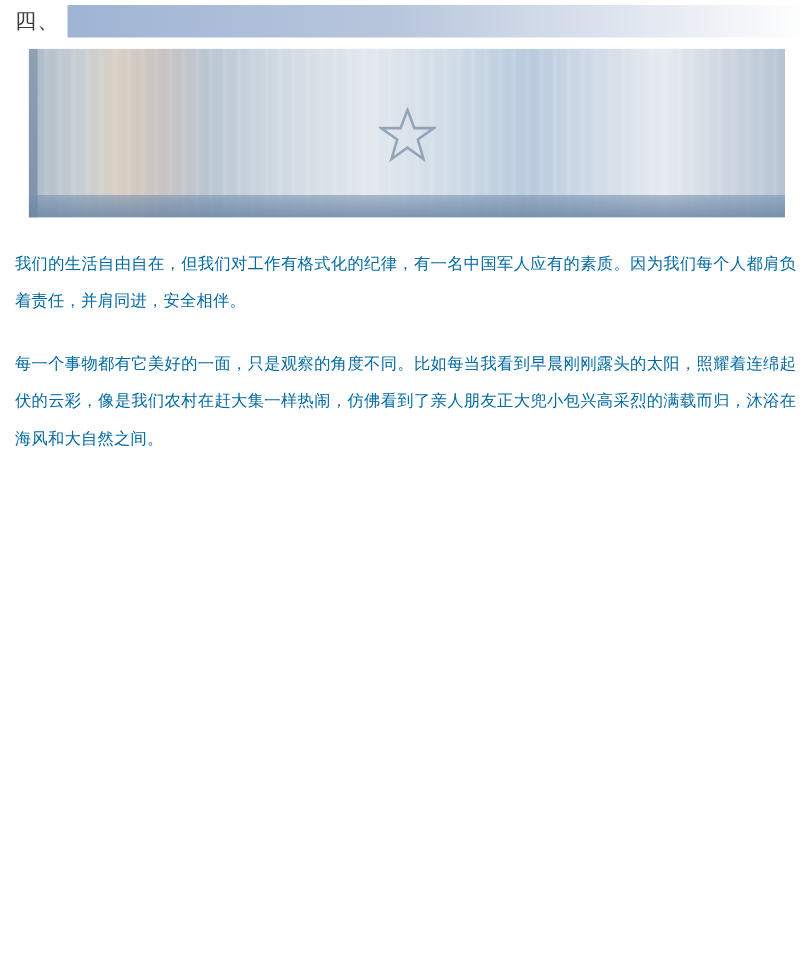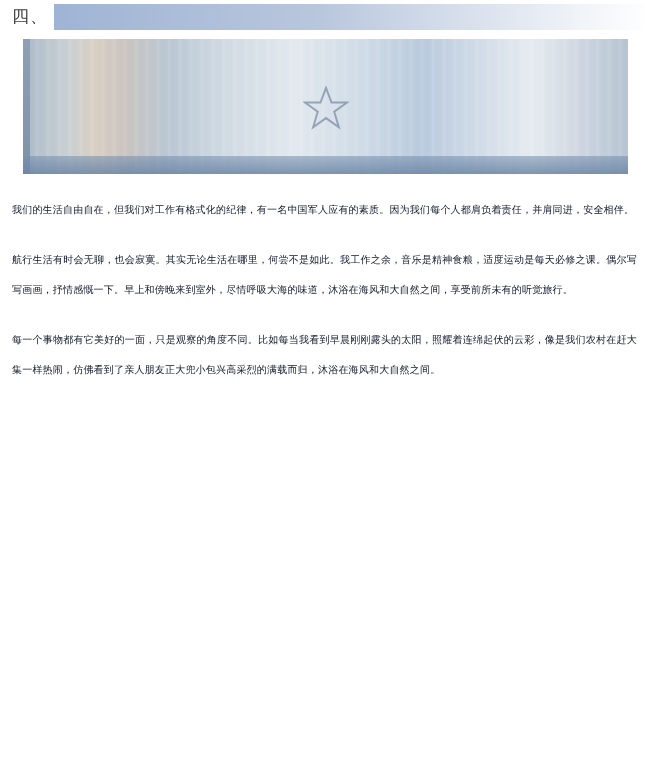--- a/index.html
+++ b/index.html
@@ -105,27 +105,27 @@
     width: 7px;
     background: linear-gradient(to bottom, #8fa0b4, #7d91a8);
   }
 
   
   .content {
     margin: 22px 12px 0 12px;
     width: 625px;
   }
   p.para {
-    font-size: 10px;
+    font-size: 13px;
     line-height: 30px;
     margin: 0 0 20px 0;
-    color: #0f172a;
+    color: #0369a1;
     text-align: justify;
     letter-spacing: 0.2px;
-    font-family: Liberation Mono, monospace;
+    font-family: Liberation Sans, sans-serif;
   }
   p.para:last-child { margin-bottom: 0; }
 </style>
 </head>
 <body>
 
 <div class="page">
 
   <div class="heading-row">
     <div class="heading-text">四、</div>
@@ -136,17 +136,16 @@
     <div class="photo"></div>
     <div class="photo-left-edge"></div>
     <svg class="photo-star" viewBox="0 0 50 48">
       <polygon points="25,2 31,18 48,18 34,28 39,45 25,35 11,45 16,28 2,18 19,18" fill="none" stroke="#7d8fa6" stroke-width="2.2"></polygon>
     </svg>
     <div class="photo-bottom-band"></div>
   </div>
 
   <div class="content">
     <p class="para">我们的生活自由自在，但我们对工作有格式化的纪律，有一名中国军人应有的素质。因为我们每个人都肩负着责任，并肩同进，安全相伴。</p>
-    <p class="para">航行生活有时会无聊，也会寂寞。其实无论生活在哪里，何尝不是如此。我工作之余，音乐是精神食粮，适度运动是每天必修之课。偶尔写写画画，抒情感慨一下。早上和傍晚来到室外，尽情呼吸大海的味道，沐浴在海风和大自然之间，享受前所未有的听觉旅行。</p>
     <p class="para">每一个事物都有它美好的一面，只是观察的角度不同。比如每当我看到早晨刚刚露头的太阳，照耀着连绵起伏的云彩，像是我们农村在赶大集一样热闹，仿佛看到了亲人朋友正大兜小包兴高采烈的满载而归，沐浴在海风和大自然之间。</p>
   </div>
 
 </div>
 
 </body></html>

